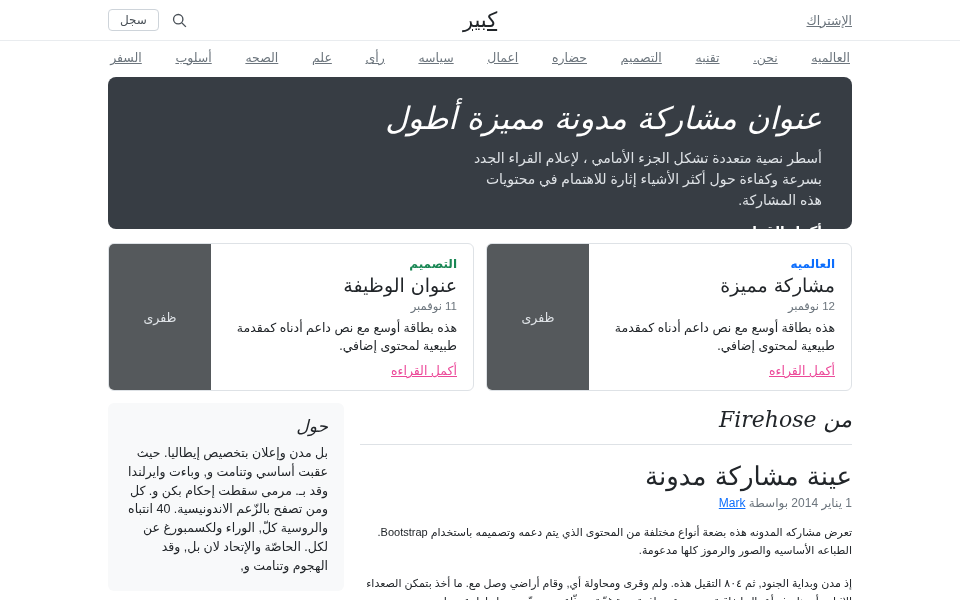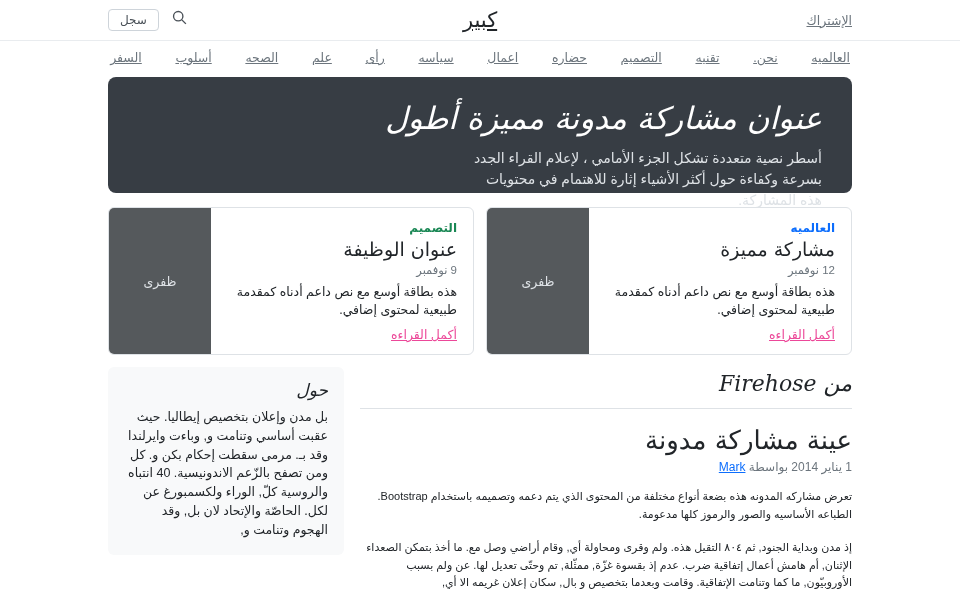--- a/index.html
+++ b/index.html
@@ -19,39 +19,39 @@
     align-items: center; height: 40px; padding: 4px 0;
   }
   .subscribe-link {
     justify-self: start; font-size: 12.5px; color: #6c757d;
     text-decoration: underline;
   }
   .logo {
     justify-self: center; font-family: "DejaVu Serif","Liberation Serif",serif;
     font-size: 21px; font-weight: 500; color: #212529; text-decoration: underline;
   }
-  .search-area { justify-self: end; display: flex; align-items: flex-start; gap: 12px; }
+  .search-area { justify-self: end; display: flex; align-items: center; gap: 12px; }
   .search-icon { display: inline-flex; width: 17px; height: 17px; }
   .search-icon svg { width: 100%; height: 100%; stroke: #495057; }
   .signup-btn {
     font-family: inherit; font-size: 12px; color: #495057;
     background: #fff; border: 1px solid #ced4da; border-radius: 4px;
     padding: 3px 11px; cursor: pointer;
   }
 
   
   .cat-nav {
     display: flex; justify-content: space-between; align-items: center;
     padding: 9px 2px 11px;
   }
   .cat-nav a { font-size: 12.5px; color: #6c757d; text-decoration: underline; white-space: nowrap; }
 
   
   .hero {
-    background: #373d44; border-radius: 8px; height: 116px;
+    background: #373d44; border-radius: 8px; height: 152px;
     padding: 22px 30px; color: #fff; margin-top: 1px;
   }
   .hero h1 {
     font-family: "DejaVu Serif","Liberation Serif",serif; font-style: italic;
     font-size: 31px; font-weight: 500; line-height: 1.25; margin-bottom: 10px;
   }
   .hero p {
     font-size: 14px; line-height: 1.5; color: #dee2e6;
     max-width: 350px; margin-bottom: 11px; margin-left: 35px;
   }
@@ -157,21 +157,21 @@
       </div>
       <div class="thumb">
         <span>ظفرى</span>
       </div>
     </div>
 
     <div class="card">
       <div class="card-body">
         <strong class="card-cat green">التصميم</strong>
         <h3 class="card-title">عنوان الوظيفة</h3>
-        <div class="card-date">9 نوفمبر</div>
+        <div class="card-date">11 نوفمبر</div>
         <p class="card-text">هذه بطاقة أوسع مع نص داعم أدناه كمقدمة طبيعية لمحتوى إضافي.</p>
         <a class="card-link">أكمل القراءه</a>
       </div>
       <div class="thumb">
         <span>ظفرى</span>
       </div>
     </div>
 
   </div>
 

